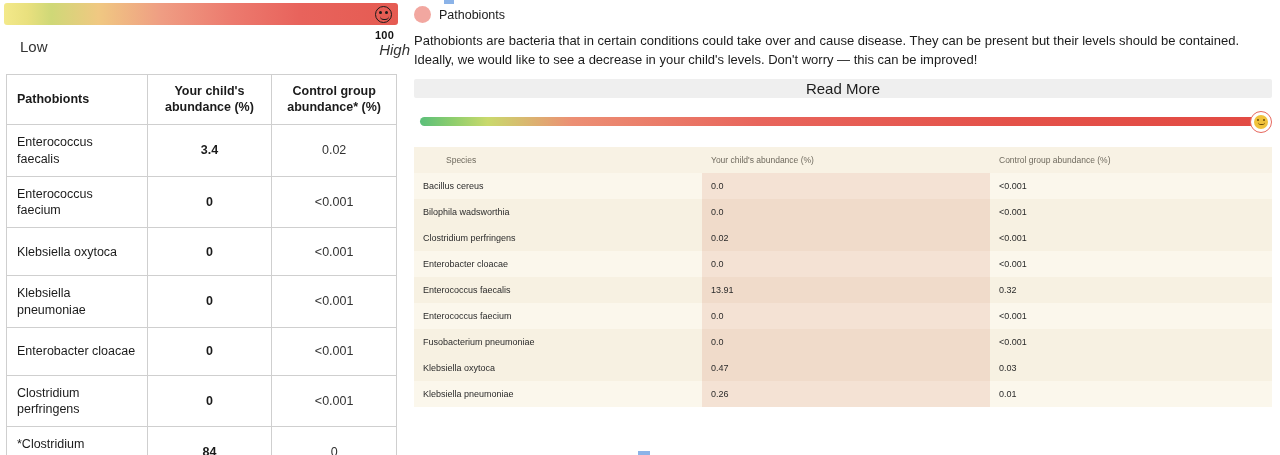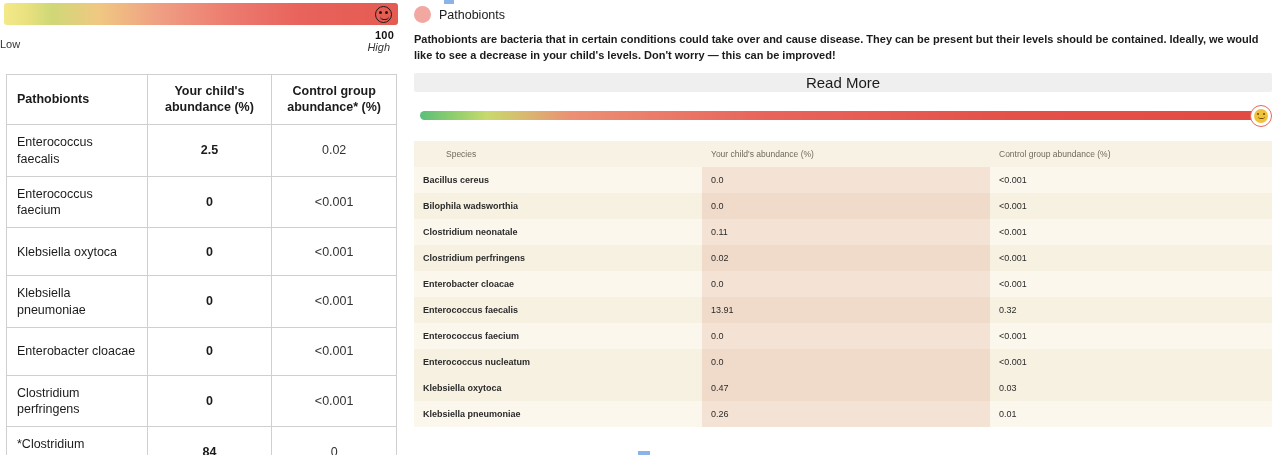--- a/index.html
+++ b/index.html
@@ -42,22 +42,22 @@
   }
   .gauge-mouth {
     position: absolute; left: 3.5px; top: 9px; width: 9px; height: 4px;
     border-bottom: 1.6px solid #1a1a1a; border-radius: 0 0 6px 6px;
   }
   .gauge-score {
     position: absolute; right: 4px; top: 26px;
     font-size: 11px; font-weight: bold; color: #111; letter-spacing: .2px;
   }
   .gauge-labels {
-    position: relative; width: 394px; margin-left: 0; height: 26px;
-    font-size: 11px; color: #333;
+    position: relative; width: 394px; margin-left: 20px; height: 26px;
+    font-size: 15px; color: #333;
   }
   .gauge-low { position: absolute; left: 0; top: 13px; }
   .gauge-high { position: absolute; right: 4px; top: 16px; font-style: italic; }
 
   
   table.left-table {
     position: absolute; left: 6px; top: 74px;
     width: 391px;
     border-collapse: collapse;
     font-size: 12.5px; color: #1b1b1b;
@@ -85,21 +85,21 @@
     background: #ffffff;
   }
   .rp-title { display: flex; align-items: center; gap: 8px; padding: 6px 0 0 4px; }
   .rp-dot {
     width: 17px; height: 17px; border-radius: 50%; background: #f2a7a0;
     flex: 0 0 auto;
   }
   .rp-title-text { font-size: 12.5px; color: #1b1b1b; }
   .rp-desc {
     margin: 9px 4px 0 4px; width: 858px;
-    font-size: 11px; font-weight: bold; color: #1b1b1b; line-height: 1.45;
+    font-size: 13px; font-weight: normal; color: #1b1b1b; line-height: 1.45;
   }
   .read-more {
     margin: 9px 4px 0 4px; width: 858px; height: 19px;
     background: #efefef; border: none; border-radius: 2px;
     font-size: 15px; color: #1b1b1b; font-family: "Liberation Sans", sans-serif;
     display: flex; align-items: center; justify-content: center; cursor: pointer;
   }
 
   .slider-wrap {
     position: relative; margin: 13px 4px 0 4px; width: 858px; height: 22px;
@@ -144,21 +144,21 @@
     text-align: left; padding: 8px 9px; font-size: 8.5px;
     height: 26px;
   }
   table.right-table th:nth-child(1) { width: 288px; padding-left: 32px; }
   table.right-table th:nth-child(2) { width: 288px; }
   table.right-table th:nth-child(3) { width: 282px; }
   table.right-table td {
     padding: 7px 9px; height: 26px; border: none;
     white-space: nowrap; overflow: hidden;
   }
-  table.right-table td:nth-child(1) { background: #fbf7ec; font-weight: bold; }
+  table.right-table td:nth-child(1) { background: #fbf7ec; }
   table.right-table td:nth-child(2) { background: #f4e2d4; }
   table.right-table td:nth-child(3) { background: #fbf7ec; }
   table.right-table tr.alt td:nth-child(1) { background: #f7f1e2; }
   table.right-table tr.alt td:nth-child(2) { background: #f0dbca; }
   table.right-table tr.alt td:nth-child(3) { background: #f7f1e2; }
 
   
   .top-marker {
     position: absolute; left: 444px; top: 0; width: 10px; height: 4px;
     background: #8bb3e8;
@@ -196,21 +196,21 @@
       <thead>
         <tr>
           <th>Pathobionts</th>
           <th class="c">Your child's abundance (%)</th>
           <th class="c">Control group abundance* (%)</th>
         </tr>
       </thead>
       <tbody>
         <tr>
           <td>Enterococcus faecalis</td>
-          <td class="v">2.5</td>
+          <td class="v">3.4</td>
           <td class="g">0.02</td>
         </tr>
         <tr>
           <td>Enterococcus faecium</td>
           <td class="v">0</td>
           <td class="g">&lt;0.001</td>
         </tr>
         <tr>
           <td>Klebsiella oxytoca</td>
           <td class="v">0</td>
@@ -272,25 +272,20 @@
         <tr>
           <td>Bacillus cereus</td>
           <td>0.0</td>
           <td>&lt;0.001</td>
         </tr>
         <tr class="alt">
           <td>Bilophila wadsworthia</td>
           <td>0.0</td>
           <td>&lt;0.001</td>
         </tr>
-        <tr>
-          <td>Clostridium neonatale</td>
-          <td>0.11</td>
-          <td>&lt;0.001</td>
-        </tr>
         <tr class="alt">
           <td>Clostridium perfringens</td>
           <td>0.02</td>
           <td>&lt;0.001</td>
         </tr>
         <tr>
           <td>Enterobacter cloacae</td>
           <td>0.0</td>
           <td>&lt;0.001</td>
         </tr>
@@ -298,21 +293,21 @@
           <td>Enterococcus faecalis</td>
           <td>13.91</td>
           <td>0.32</td>
         </tr>
         <tr>
           <td>Enterococcus faecium</td>
           <td>0.0</td>
           <td>&lt;0.001</td>
         </tr>
         <tr class="alt">
-          <td>Enterococcus nucleatum</td>
+          <td>Fusobacterium pneumoniae</td>
           <td>0.0</td>
           <td>&lt;0.001</td>
         </tr>
         <tr class="alt">
           <td>Klebsiella oxytoca</td>
           <td>0.47</td>
           <td>0.03</td>
         </tr>
         <tr>
           <td>Klebsiella pneumoniae</td>

